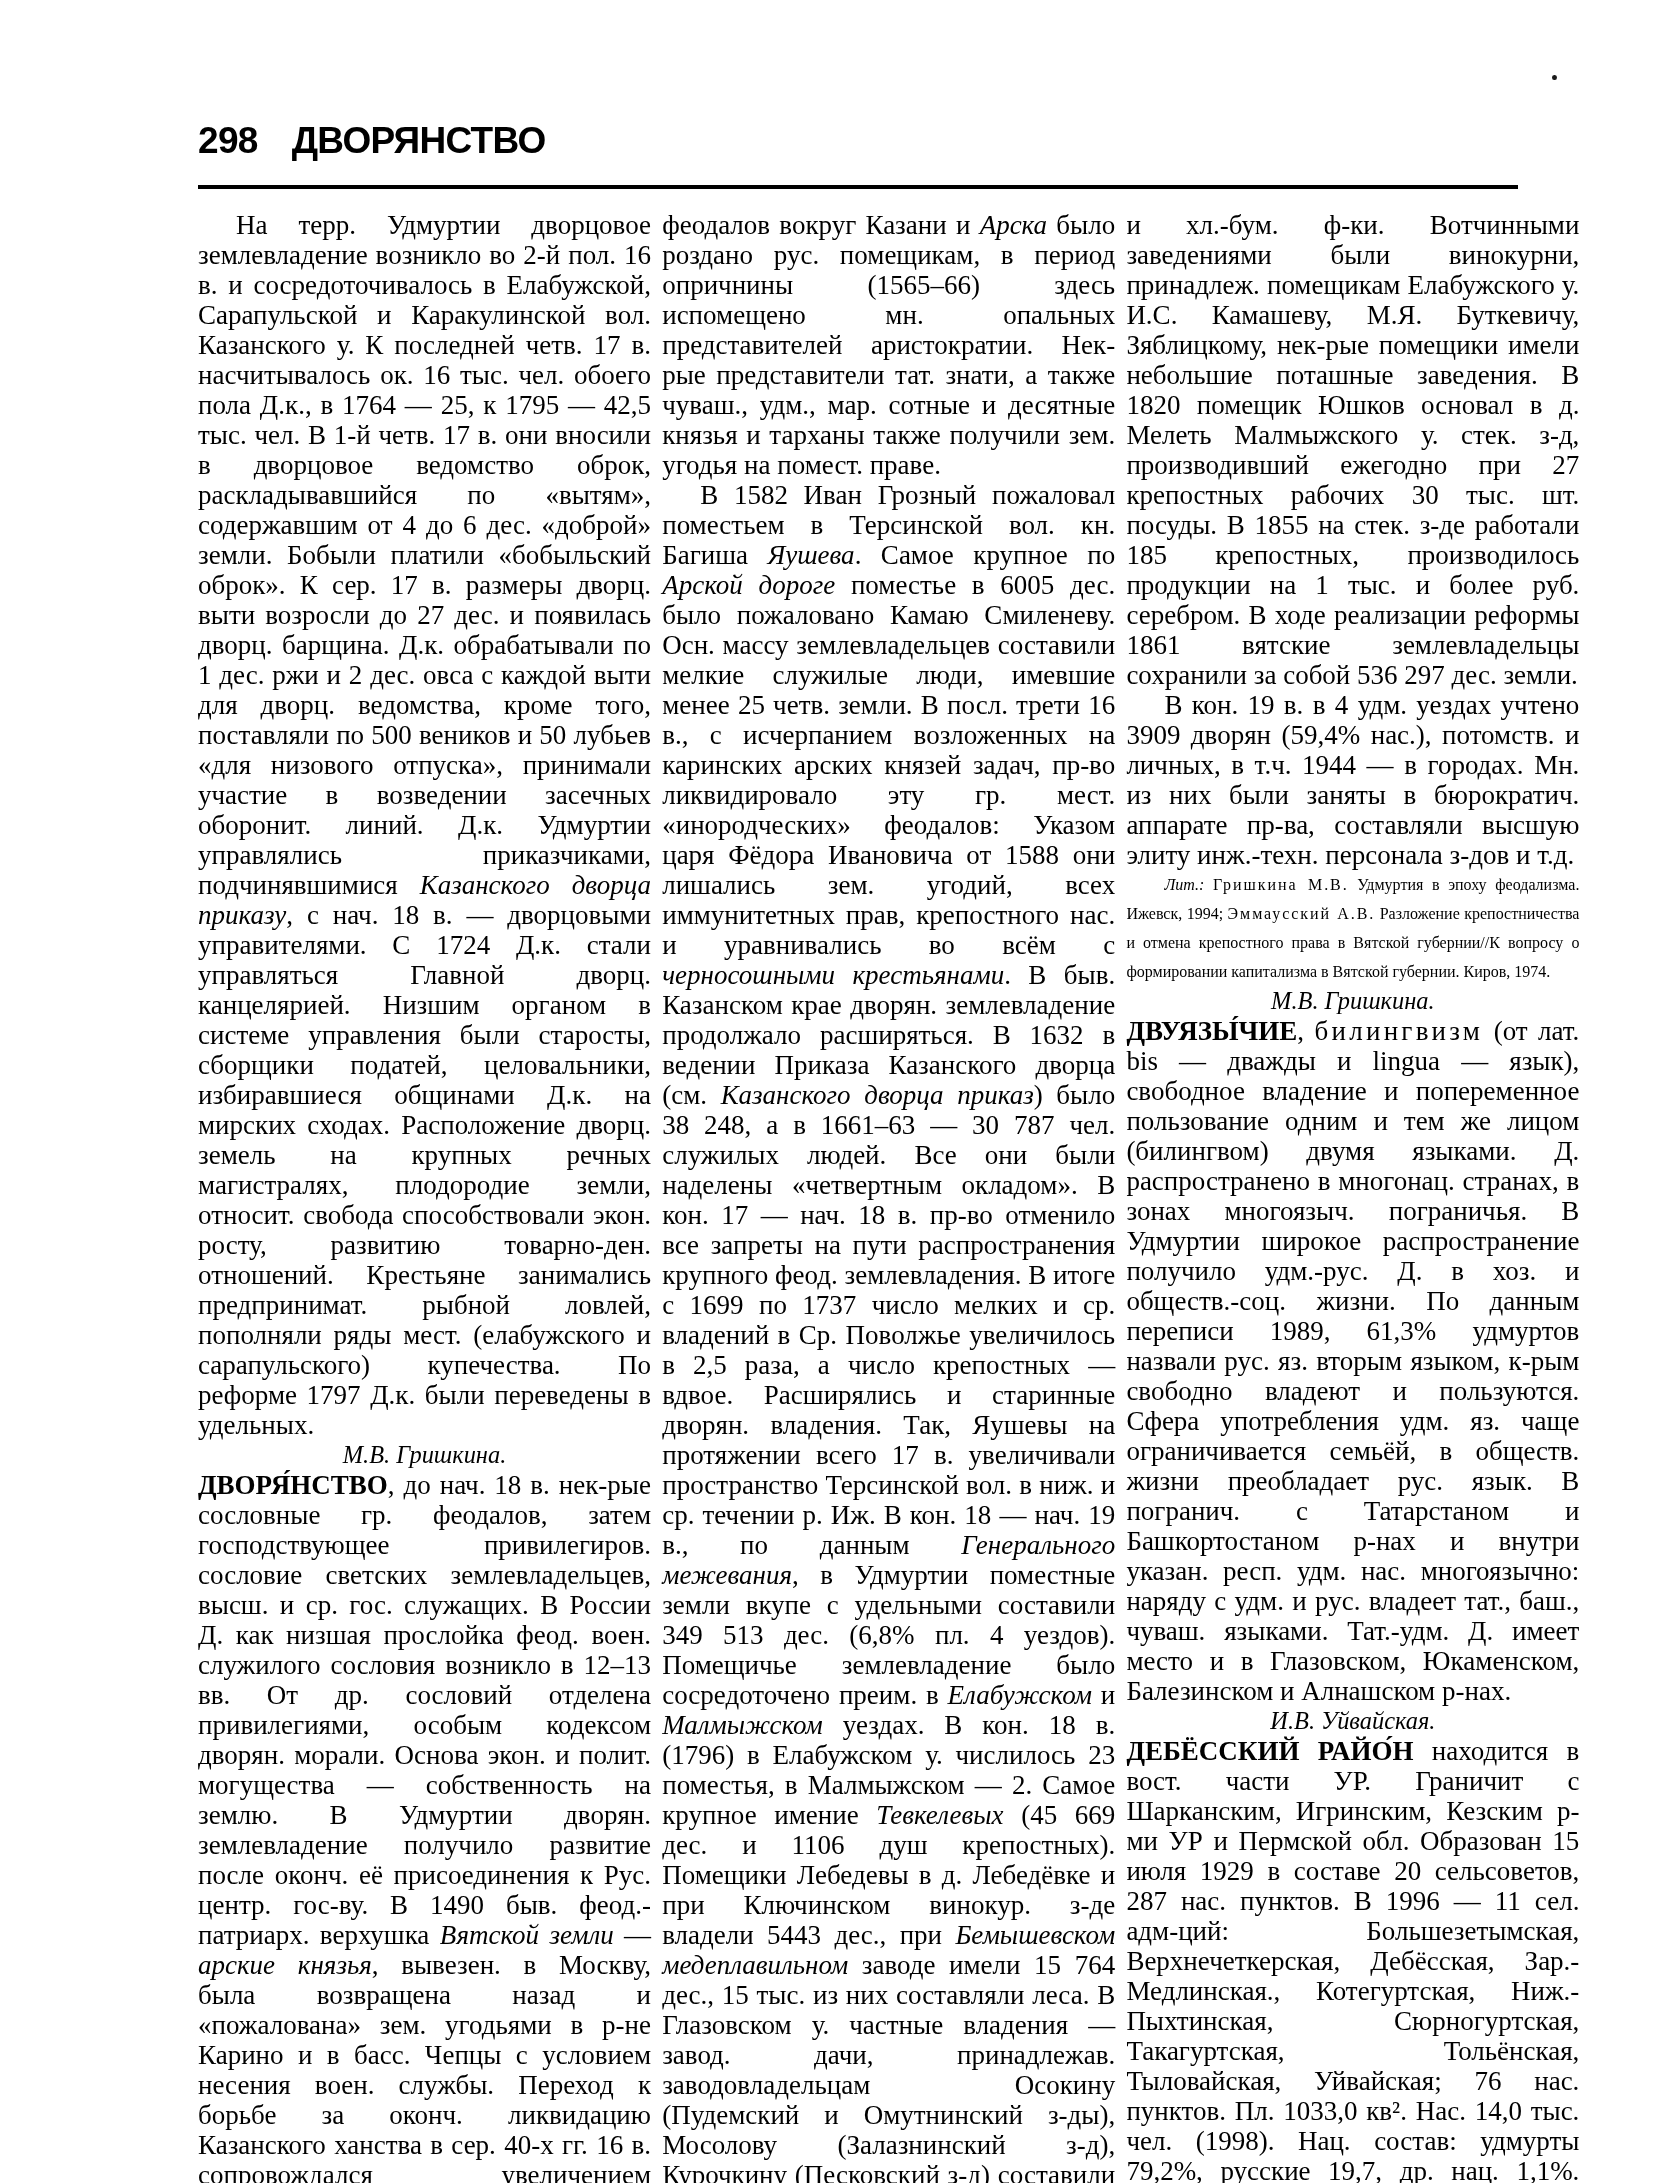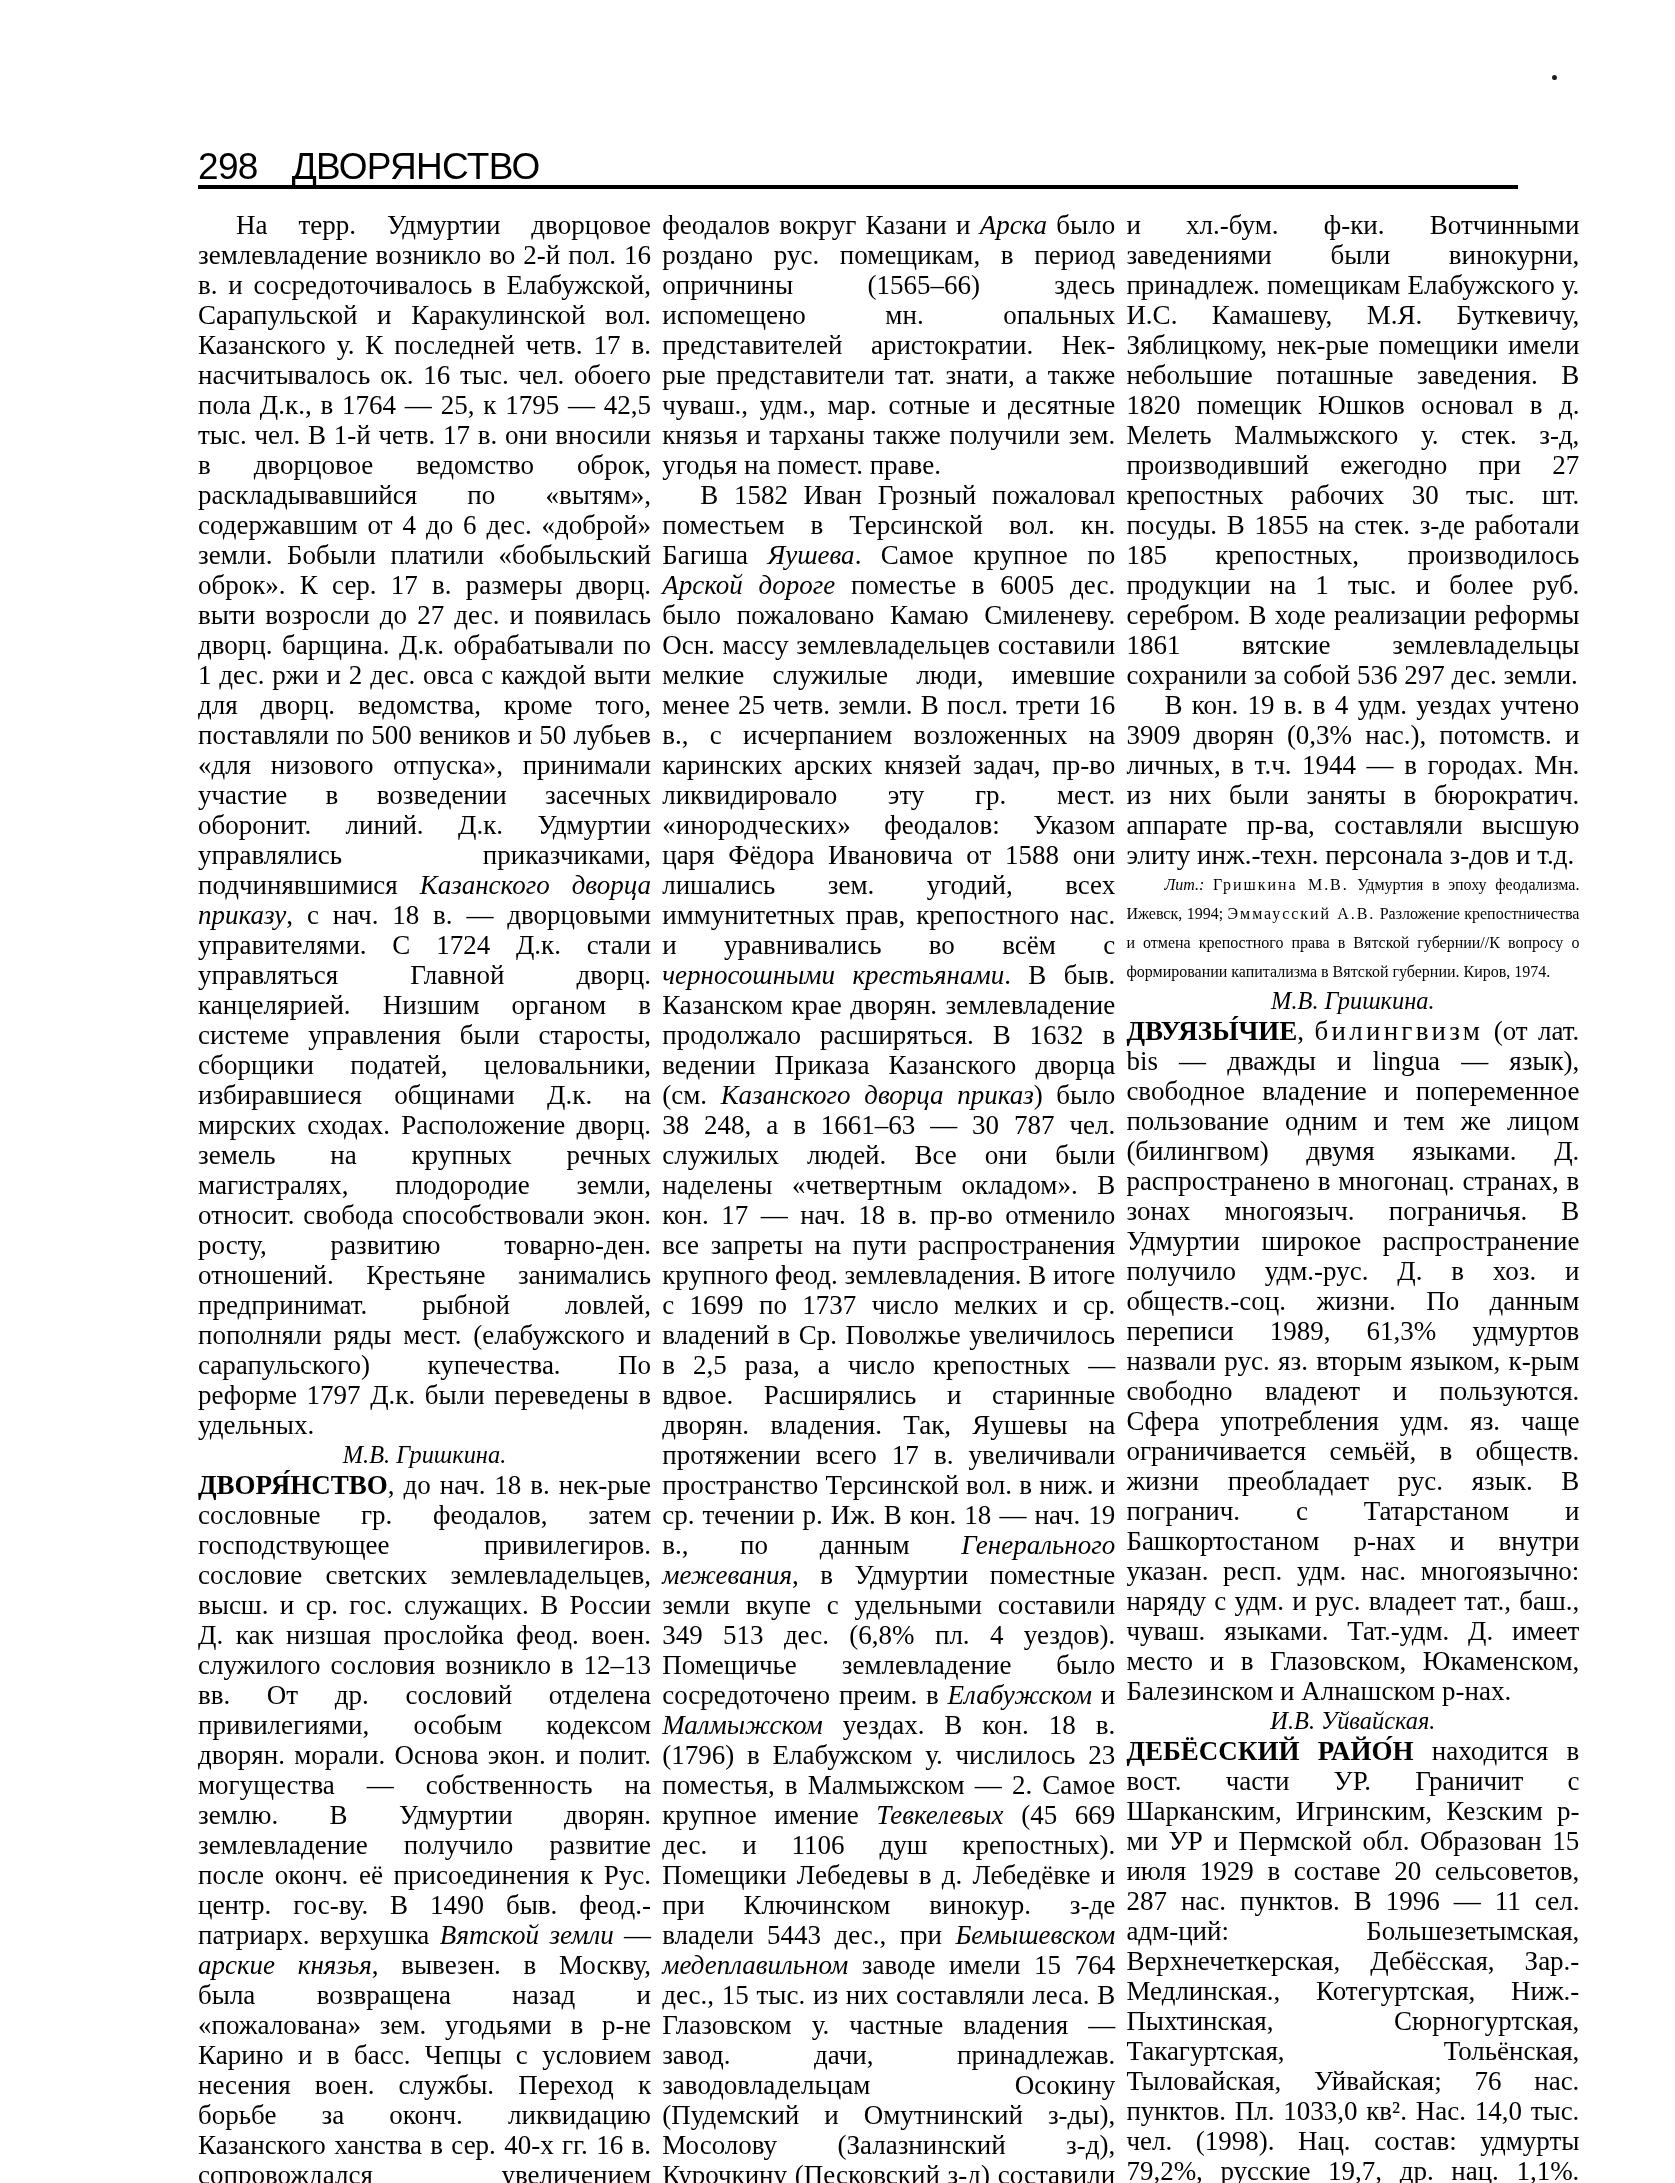--- a/index.html
+++ b/index.html
@@ -8,26 +8,26 @@
     width: 1675px;
     height: 2183px;
     background: #ffffff;
     color: #000;
     font-family: "Liberation Serif", serif;
     overflow: hidden;
   }
   .page-header {
     position: absolute;
     left: 198px;
-    top: 146px;
+    top: 120px;
     display: flex;
     align-items: baseline;
     gap: 34px;
     font-family: "Liberation Sans", sans-serif;
-    font-weight: 400;
+    font-weight: 700;
     font-size: 37px;
     letter-spacing: -0.7px;
     white-space: nowrap;
   }
   .header-rule {
     position: absolute;
     left: 198px;
     top: 185px;
     width: 1320px;
     height: 4px;
@@ -94,21 +94,21 @@
         <p class="blk-para indent"><span class="run-n">На терр. Удмуртии дворцовое землевладение возникло во 2-й пол. 16 в. и сосредоточивалось в Елабужской, Сарапульской и Каракулинской вол. Казанского у. К последней четв. 17 в. насчитывалось ок. 16 тыс. чел. обоего пола Д.к., в 1764 — 25, к 1795 — 42,5 тыс. чел. В 1-й четв. 17 в. они вносили в дворцовое ведомство оброк, раскладывавшийся по «вытям», содержавшим от 4 до 6 дес. «доброй» земли. Бобыли платили «бобыльский оброк». К сер. 17 в. размеры дворц. выти возросли до 27 дес. и появилась дворц. барщина. Д.к. обрабатывали по 1 дес. ржи и 2 дес. овса с каждой выти для дворц. ведомства, кроме того, поставляли по 500 веников и 50 лубьев «для низового отпуска», принимали участие в возведении засечных оборонит. линий. Д.к. Удмуртии управлялись приказчиками, подчинявшимися </span><span class="run-i">Казанского дворца приказу</span><span class="run-n">, с нач. 18 в. — дворцовыми управителями. С 1724 Д.к. стали управляться Главной дворц. канцелярией. Низшим органом в системе управления были старосты, сборщики податей, целовальники, избиравшиеся общинами Д.к. на мирских сходах. Расположение дворц. земель на крупных речных магистралях, плодородие земли, относит. свобода способствовали экон. росту, развитию товарно-ден. отношений. Крестьяне занимались предпринимат. рыбной ловлей, пополняли ряды мест. (елабужского и сарапульского) купечества. По реформе 1797 Д.к. были переведены в удельных.</span></p>
         <p class="blk-sig"><span class="run-i">М.В. Гришкина.</span></p>
         <p class="blk-para"><span class="run-b">ДВОРЯ́НСТВО</span><span class="run-n">, до нач. 18 в. нек-рые сословные гр. феодалов, затем господствующее привилегиров. сословие светских землевладельцев, высш. и ср. гос. служащих. В России Д. как низшая прослойка феод. воен. служилого сословия возникло в 12–13 вв. От др. сословий отделена привилегиями, особым кодексом дворян. морали. Основа экон. и полит. могущества — собственность на землю. В Удмуртии дворян. землевладение получило развитие после оконч. её присоединения к Рус. центр. гос-ву. В 1490 быв. феод.-патриарх. верхушка </span><span class="run-i">Вятской земли</span><span class="run-n"> — </span><span class="run-i">арские князья</span><span class="run-n">, вывезен. в Москву, была возвращена назад и «пожалована» зем. угодьями в р-не Карино и в басс. Чепцы с условием несения воен. службы. Переход к борьбе за оконч. ликвидацию Казанского ханства в сер. 40-х гг. 16 в. сопровождался увеличением полномочий и расширением земельных владений и иммунитета арских князей на Вятке. Арские князья несли службу на вост. рубежах Рус. гос-ва, принимали участие в походах на Казань и в подавлении восст. казанских людей. После присоединения терр. </span></p>
       </div>
     <div class="col">
         <p class="blk-para"><span class="run-n">феодалов вокруг Казани и </span><span class="run-i">Арска</span><span class="run-n"> было роздано рус. помещикам, в период опричнины (1565–66) здесь испомещено мн. опальных представителей аристократии. Нек-рые представители тат. знати, а также чуваш., удм., мар. сотные и десятные князья и тарханы также получили зем. угодья на помест. праве.</span></p>
         <p class="blk-para indent"><span class="run-n">В 1582 Иван Грозный пожаловал поместьем в Терсинской вол. кн. Багиша </span><span class="run-i">Яушева</span><span class="run-n">. Самое крупное по </span><span class="run-i">Арской дороге</span><span class="run-n"> поместье в 6005 дес. было пожаловано Камаю Смиленеву. Осн. массу землевладельцев составили мелкие служилые люди, имевшие менее 25 четв. земли. В посл. трети 16 в., с исчерпанием возложенных на каринских арских князей задач, пр-во ликвидировало эту гр. мест. «инородческих» феодалов: Указом царя Фёдора Ивановича от 1588 они лишались зем. угодий, всех иммунитетных прав, крепостного нас. и уравнивались во всём с </span><span class="run-i">черносошными крестьянами</span><span class="run-n">. В быв. Казанском крае дворян. землевладение продолжало расширяться. В 1632 в ведении Приказа Казанского дворца (см. </span><span class="run-i">Казанского дворца приказ</span><span class="run-n">) было 38 248, а в 1661–63 — 30 787 чел. служилых людей. Все они были наделены «четвертным окладом». В кон. 17 — нач. 18 в. пр-во отменило все запреты на пути распространения крупного феод. землевладения. В итоге с 1699 по 1737 число мелких и ср. владений в Ср. Поволжье увеличилось в 2,5 раза, а число крепостных — вдвое. Расширялись и старинные дворян. владения. Так, Яушевы на протяжении всего 17 в. увеличивали пространство Терсинской вол. в ниж. и ср. течении р. Иж. В кон. 18 — нач. 19 в., по данным </span><span class="run-i">Генерального межевания</span><span class="run-n">, в Удмуртии поместные земли вкупе с удельными составили 349 513 дес. (6,8% пл. 4 уездов). Помещичье землевладение было сосредоточено преим. в </span><span class="run-i">Елабужском</span><span class="run-n"> и </span><span class="run-i">Малмыжском</span><span class="run-n"> уездах. В кон. 18 в. (1796) в Елабужском у. числилось 23 поместья, в Малмыжском — 2. Самое крупное имение </span><span class="run-i">Тевкелевых</span><span class="run-n"> (45 669 дес. и 1106 душ крепостных). Помещики Лебедевы в д. Лебедёвке и при Ключинском винокур. з-де владели 5443 дес., при </span><span class="run-i">Бемышевском медеплавильном</span><span class="run-n"> заводе имели 15 764 дес., 15 тыс. из них составляли леса. В Глазовском у. частные владения — завод. дачи, принадлежав. заводовладельцам Осокину (Пудемский и Омутнинский з-ды), Мосолову (Залазнинский з-д), Курочкину (Песковский з-д) составили 0,5% зем. угодий.</span></p>
       </div>
     <div class="col">
         <p class="blk-para"><span class="run-n">и хл.-бум. ф-ки. Вотчинными заведениями были винокурни, принадлеж. помещикам Елабужского у. И.С. Камашеву, М.Я. Буткевичу, Зяблицкому, нек-рые помещики имели небольшие поташные заведения. В 1820 помещик Юшков основал в д. Мелеть Малмыжского у. стек. з-д, производивший ежегодно при 27 крепостных рабочих 30 тыс. шт. посуды. В 1855 на стек. з-де работали 185 крепостных, производилось продукции на 1 тыс. и более руб. серебром. В ходе реализации реформы 1861 вятские землевладельцы сохранили за собой 536 297 дес. земли.</span></p>
-        <p class="blk-para indent"><span class="run-n">В кон. 19 в. в 4 удм. уездах учтено 3909 дворян (0,3% нас.), потомств. и личных, в т.ч. 1944 — в городах. Мн. из них были заняты в бюрократич. аппарате пр-ва, составляли высшую элиту инж.-техн. персонала з-дов и т.д.</span></p>
+        <p class="blk-para indent"><span class="run-n">В кон. 19 в. в 4 удм. уездах учтено 3909 дворян (59,4% нас.), потомств. и личных, в т.ч. 1944 — в городах. Мн. из них были заняты в бюрократич. аппарате пр-ва, составляли высшую элиту инж.-техн. персонала з-дов и т.д.</span></p>
         <p class="blk-lit indent"><span class="run-i">Лит.:</span><span class="run-n"> </span><span class="run-sp">Гришкина М.В.</span><span class="run-n"> Удмуртия в эпоху феодализма. Ижевск, 1994; </span><span class="run-sp">Эммаусский А.В.</span><span class="run-n"> Разложение крепостничества и отмена крепостного права в Вятской губернии//К вопросу о формировании капитализма в Вятской губернии. Киров, 1974.</span></p>
         <p class="blk-sig"><span class="run-i">М.В. Гришкина.</span></p>
         <p class="blk-para"><span class="run-b">ДВУЯЗЫ́ЧИЕ</span><span class="run-n">, </span><span class="run-sp">билингвизм</span><span class="run-n"> (от лат. bis — дважды и lingua — язык), свободное владение и попеременное пользование одним и тем же лицом (билингвом) двумя языками. Д. распространено в многонац. странах, в зонах многоязыч. пограничья. В Удмуртии широкое распространение получило удм.-рус. Д. в хоз. и обществ.-соц. жизни. По данным переписи 1989, 61,3% удмуртов назвали рус. яз. вторым языком, к-рым свободно владеют и пользуются. Сфера употребления удм. яз. чаще ограничивается семьёй, в обществ. жизни преобладает рус. язык. В погранич. с Татарстаном и Башкортостаном р-нах и внутри указан. респ. удм. нас. многоязычно: наряду с удм. и рус. владеет тат., баш., чуваш. языками. Тат.-удм. Д. имеет место и в Глазовском, Юкаменском, Балезинском и Алнашском р-нах.</span></p>
         <p class="blk-sig"><span class="run-i">И.В. Уйвайская.</span></p>
         <p class="blk-para"><span class="run-b">ДЕБЁССКИЙ РАЙО́Н</span><span class="run-n"> находится в вост. части УР. Граничит с Шарканским, Игринским, Кезским р-ми УР и Пермской обл. Образован 15 июля 1929 в составе 20 сельсоветов, 287 нас. пунктов. В 1996 — 11 сел. адм-ций: Большезетымская, Верхнечеткерская, Дебёсская, Зар.-Медлинская., Котегуртская, Ниж.-Пыхтинская, Сюрногуртская, Такагуртская, Тольёнская, Тыловайская, Уйвайская; 76 нас. пунктов. Пл. 1033,0 кв². Нас. 14,0 тыс. чел. (1998). Нац. состав: удмурты 79,2%, русские 19,7, др. нац. 1,1%. Центр — с. Дебёсы.</span></p>
       </div>
   </main>
 </div>
 
 

